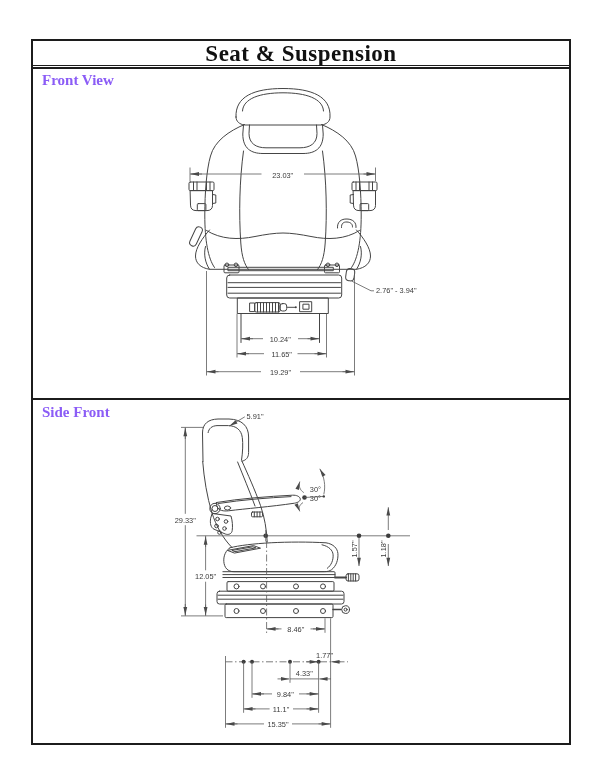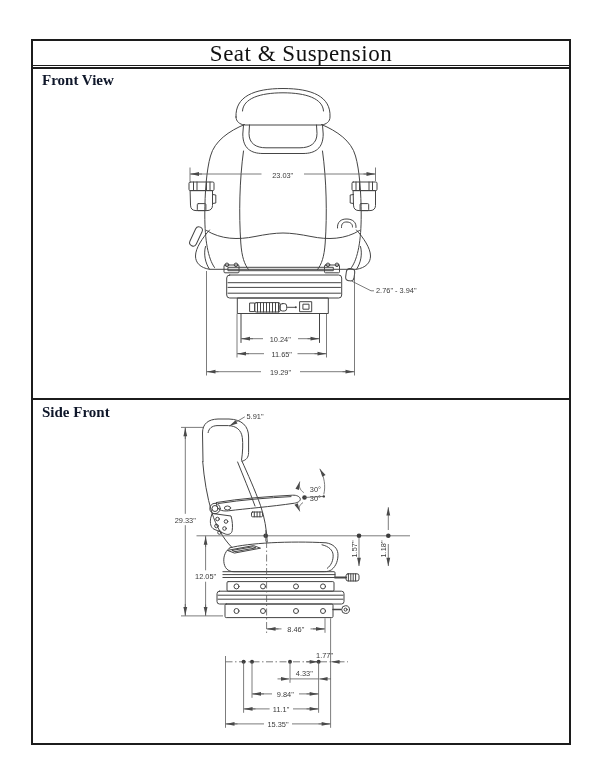--- a/index.html
+++ b/index.html
@@ -1,22 +1,22 @@
 <!DOCTYPE html>
 <html><head>
 <meta charset="utf-8">
 <style>
   html,body{margin:0;padding:0;width:600px;height:776px;background:#ffffff;overflow:hidden;}
   body{font-family:"Liberation Sans", sans-serif;}
   .sheet{position:absolute;left:31px;top:39px;width:536px;height:702px;border:2px solid #1c1c1c;background:#fff;}
   .title-bar{height:24px;text-align:center;}
-  .title-text{font-family:"Liberation Serif", serif;font-weight:normal;font-size:23px;line-height:25px;color:#111;letter-spacing:.5px;}
+  .title-text{font-family:"Liberation Serif", serif;font-weight:bold;font-size:23px;line-height:25px;color:#111;letter-spacing:.5px;}
   .rule-thin{height:1px;background:#1c1c1c;}
   .rule-thick{height:2px;background:#1c1c1c;margin-top:1px;}
-  .view-label{position:absolute;left:9px;font-family:"Liberation Serif", serif;font-weight:bold;font-size:15px;color:#0f172a;}
+  .view-label{position:absolute;left:9px;font-family:"Liberation Serif", serif;font-weight:bold;font-size:15px;color:#8b5cf6;}
   .front-label{top:31px;}
   .side-label{top:363px;}
   .front-svg{position:absolute;left:0;top:28px;}
   .side-svg{position:absolute;left:0;top:359px;}
   .divider{position:absolute;left:0;top:357px;width:536px;height:2px;background:#1c1c1c;}
   svg{display:block;}
   .art{stroke:#454545;fill:none;stroke-width:1;stroke-linecap:round;stroke-linejoin:round;}
   .dim{stroke:#5a5a5a;fill:none;stroke-width:.8;stroke-linecap:butt;}
   .cl{stroke-dasharray:7 2.5 1.5 2.5;}
   .dot{fill:#3c3c3c;stroke:none;}

